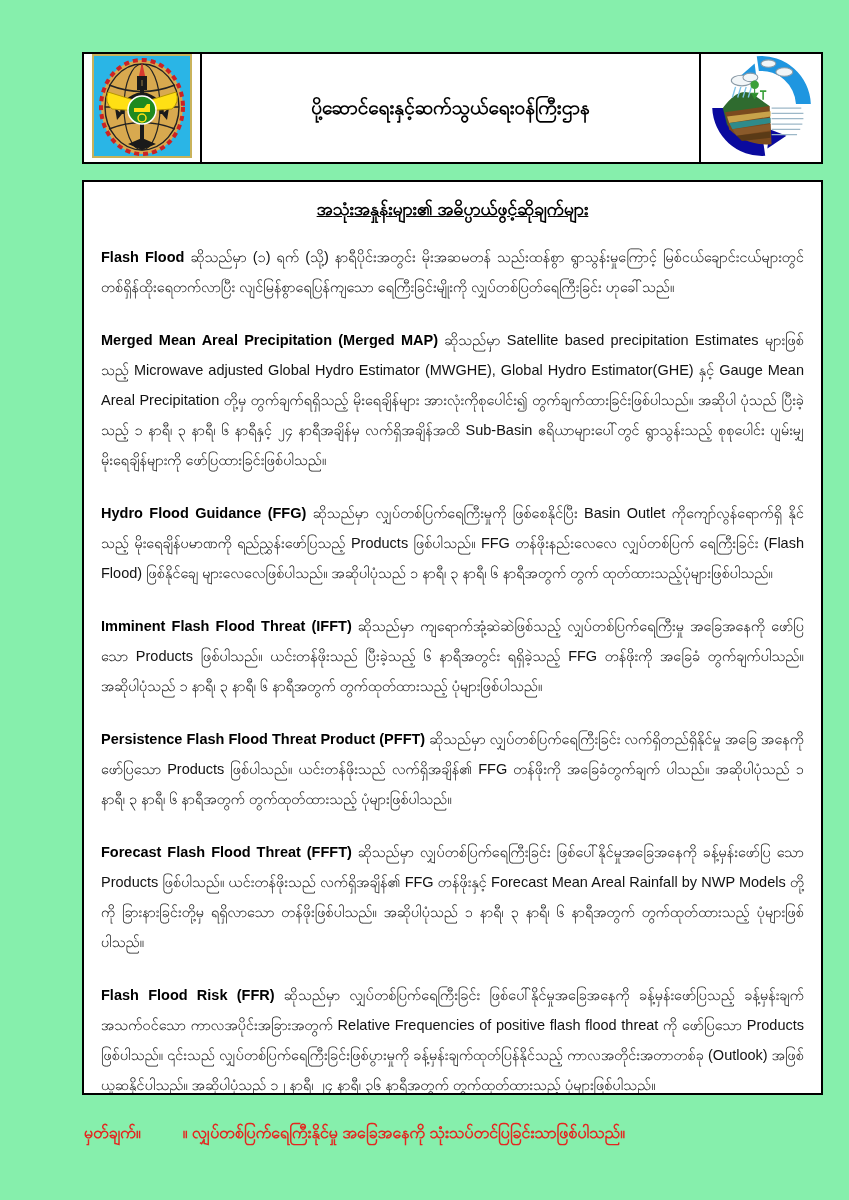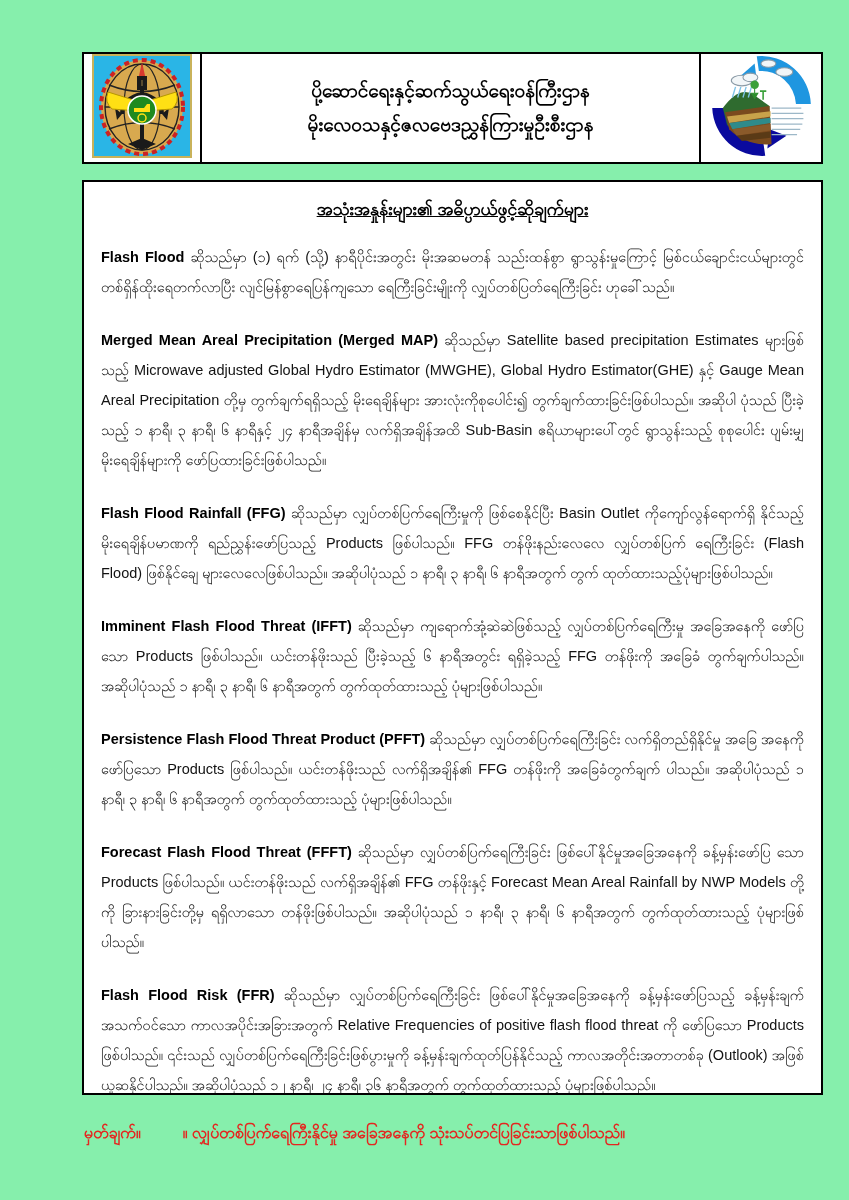--- a/index.html
+++ b/index.html
@@ -63,21 +63,20 @@
           <path d="M48 48 L16 38 Q12 48 20 55 L47 57 Z" fill="#ffe014" stroke="#b79700" stroke-width="1"></path>
           <path d="M52 48 L84 38 Q88 48 80 55 L53 57 Z" fill="#ffe014" stroke="#b79700" stroke-width="1"></path>
           <circle cx="50" cy="56" r="14" fill="#1f8a1f" stroke="#ffffff" stroke-width="1.5"></circle>
           <path d="M42 54 h10 l3 -4 h3 v8 h-16 Z" fill="#ffe014"></path>
           <circle cx="50" cy="64" r="4" fill="none" stroke="#ffe014" stroke-width="1.5"></circle>
         </svg>
       </span>
     </div>
     <div class="h-cell-center">
       <div>ပို့ဆောင်ရေးနှင့်ဆက်သွယ်ရေးဝန်ကြီးဌာန</div>
-      <div>မိုးလေဝသနှင့်ဇလဗေဒညွှန်ကြားမှုဦးစီးဌာန</div>
     </div>
     <div class="h-cell-right">
       <span>
         <svg width="106" height="106" viewBox="0 0 100 100">
           <path d="M46 3 A47 47 0 0 1 97 48 L83 48 A33 33 0 0 0 48 17 Z" fill="#1f96e0"></path>
           <path d="M44 10 L28 24 L46 26 Z" fill="#1f96e0"></path>
           <path d="M54 97 A47 47 0 0 1 4 52 L18 52 A33 33 0 0 0 52 83 Z" fill="#0a0a9e"></path>
           <path d="M56 90 L74 78 L58 72 Z" fill="#0a0a9e"></path>
           <path d="M14 52 Q30 30 44 40 L58 50 L58 82 Q34 84 18 68 Z" fill="#2f6b2f"></path>
           <path d="M16 56 L58 50 L60 86 Q36 88 20 72 Z" fill="#7a4a1e"></path>
@@ -105,21 +104,21 @@
     </div>
   </div>
 
   <div class="doc">
     <div class="doc-title">အသုံးအနှုန်းများ၏ အဓိပ္ပာယ်ဖွင့်ဆိုချက်များ</div>
 
     <p class="para" style="margin-top:18px"><b>Flash Flood</b><span> ဆိုသည်မှာ (၁) ရက် (သို့) နာရီပိုင်းအတွင်း မိုးအဆမတန် သည်းထန်စွာ ရွာသွန်းမှုကြောင့် မြစ်ငယ်ချောင်းငယ်များတွင် တစ်ရှိန်ထိုးရေတက်လာပြီး လျင်မြန်စွာရေပြန်ကျသော ရေကြီးခြင်းမျိုးကို လျှပ်တစ်ပြတ်ရေကြီးခြင်း ဟုခေါ်သည်။</span></p>
 
     <p class="para"><b>Merged Mean Areal Precipitation (Merged MAP)</b><span> ဆိုသည်မှာ Satellite based precipitation Estimates များဖြစ် သည့် Microwave adjusted Global Hydro Estimator (MWGHE), Global Hydro Estimator(GHE) နှင့် Gauge Mean Areal Precipitation တို့မှ တွက်ချက်ရရှိသည့် မိုးရေချိန်များ အားလုံးကိုစုပေါင်း၍ တွက်ချက်ထားခြင်းဖြစ်ပါသည်။ အဆိုပါ ပုံသည် ပြီးခဲ့သည့် ၁ နာရီ၊ ၃ နာရီ၊ ၆ နာရီနှင့် ၂၄ နာရီအချိန်မှ လက်ရှိအချိန်အထိ Sub-Basin ဧရိယာများပေါ်တွင် ရွာသွန်းသည့် စုစုပေါင်း ပျမ်းမျှ မိုးရေချိန်များကို ဖော်ပြထားခြင်းဖြစ်ပါသည်။</span></p>
 
-    <p class="para"><b>Flash Flood Rainfall (FFG)</b><span> ဆိုသည်မှာ လျှပ်တစ်ပြက်ရေကြီးမှုကို ဖြစ်စေနိုင်ပြီး Basin Outlet ကိုကျော်လွန်ရောက်ရှိ နိုင်သည့် မိုးရေချိန်ပမာဏကို ရည်ညွှန်းဖော်ပြသည့် Products ဖြစ်ပါသည်။ FFG တန်ဖိုးနည်းလေလေ လျှပ်တစ်ပြက် ရေကြီးခြင်း (Flash Flood) ဖြစ်နိုင်ချေ များလေလေဖြစ်ပါသည်။ အဆိုပါပုံသည် ၁ နာရီ၊ ၃ နာရီ၊ ၆ နာရီအတွက် တွက် ထုတ်ထားသည့်ပုံများဖြစ်ပါသည်။</span></p>
+    <p class="para"><b>Hydro Flood Guidance (FFG)</b><span> ဆိုသည်မှာ လျှပ်တစ်ပြက်ရေကြီးမှုကို ဖြစ်စေနိုင်ပြီး Basin Outlet ကိုကျော်လွန်ရောက်ရှိ နိုင်သည့် မိုးရေချိန်ပမာဏကို ရည်ညွှန်းဖော်ပြသည့် Products ဖြစ်ပါသည်။ FFG တန်ဖိုးနည်းလေလေ လျှပ်တစ်ပြက် ရေကြီးခြင်း (Flash Flood) ဖြစ်နိုင်ချေ များလေလေဖြစ်ပါသည်။ အဆိုပါပုံသည် ၁ နာရီ၊ ၃ နာရီ၊ ၆ နာရီအတွက် တွက် ထုတ်ထားသည့်ပုံများဖြစ်ပါသည်။</span></p>
 
     <p class="para"><b>Imminent Flash Flood Threat (IFFT)</b><span> ဆိုသည်မှာ ကျရောက်အုံ့ဆဲဆဲဖြစ်သည့် လျှပ်တစ်ပြက်ရေကြီးမှု အခြေအနေကို ဖော်ပြသော Products ဖြစ်ပါသည်။ ယင်းတန်ဖိုးသည် ပြီးခဲ့သည့် ၆ နာရီအတွင်း ရရှိခဲ့သည့် FFG တန်ဖိုးကို အခြေခံ တွက်ချက်ပါသည်။ အဆိုပါပုံသည် ၁ နာရီ၊ ၃ နာရီ၊ ၆ နာရီအတွက် တွက်ထုတ်ထားသည့် ပုံများဖြစ်ပါသည်။</span></p>
 
     <p class="para"><b>Persistence Flash Flood Threat Product (PFFT)</b><span> ဆိုသည်မှာ လျှပ်တစ်ပြက်ရေကြီးခြင်း လက်ရှိတည်ရှိနိုင်မှု အခြေ အနေကို ဖော်ပြသော Products ဖြစ်ပါသည်။ ယင်းတန်ဖိုးသည် လက်ရှိအချိန်၏ FFG တန်ဖိုးကို အခြေခံတွက်ချက် ပါသည်။ အဆိုပါပုံသည် ၁ နာရီ၊ ၃ နာရီ၊ ၆ နာရီအတွက် တွက်ထုတ်ထားသည့် ပုံများဖြစ်ပါသည်။</span></p>
 
     <p class="para"><b>Forecast Flash Flood Threat (FFFT)</b><span> ဆိုသည်မှာ လျှပ်တစ်ပြက်ရေကြီးခြင်း ဖြစ်ပေါ်နိုင်မှုအခြေအနေကို ခန့်မှန်းဖော်ပြ သော Products ဖြစ်ပါသည်။ ယင်းတန်ဖိုးသည် လက်ရှိအချိန်၏ FFG တန်ဖိုးနှင့် Forecast Mean Areal Rainfall by NWP Models တို့ကို ခြားနားခြင်းတို့မှ ရရှိလာသော တန်ဖိုးဖြစ်ပါသည်။ အဆိုပါပုံသည် ၁ နာရီ၊ ၃ နာရီ၊ ၆ နာရီအတွက် တွက်ထုတ်ထားသည့် ပုံများဖြစ်ပါသည်။</span></p>
 
     <p class="para"><b>Flash Flood Risk (FFR)</b><span> ဆိုသည်မှာ လျှပ်တစ်ပြက်ရေကြီးခြင်း ဖြစ်ပေါ်နိုင်မှုအခြေအနေကို ခန့်မှန်းဖော်ပြသည့် ခန့်မှန်းချက် အသက်ဝင်သော ကာလအပိုင်းအခြားအတွက် Relative Frequencies of positive flash flood threat ကို ဖော်ပြသော Products ဖြစ်ပါသည်။ ၎င်းသည် လျှပ်တစ်ပြက်ရေကြီးခြင်းဖြစ်ပွားမှုကို ခန့်မှန်းချက်ထုတ်ပြန်နိုင်သည့် ကာလအတိုင်းအတာတစ်ခု (Outlook) အဖြစ် ယူဆနိုင်ပါသည်။ အဆိုပါပုံသည် ၁၂ နာရီ၊ ၂၄ နာရီ၊ ၃၆ နာရီအတွက် တွက်ထုတ်ထားသည့် ပုံများဖြစ်ပါသည်။</span></p>
 
   </div>

